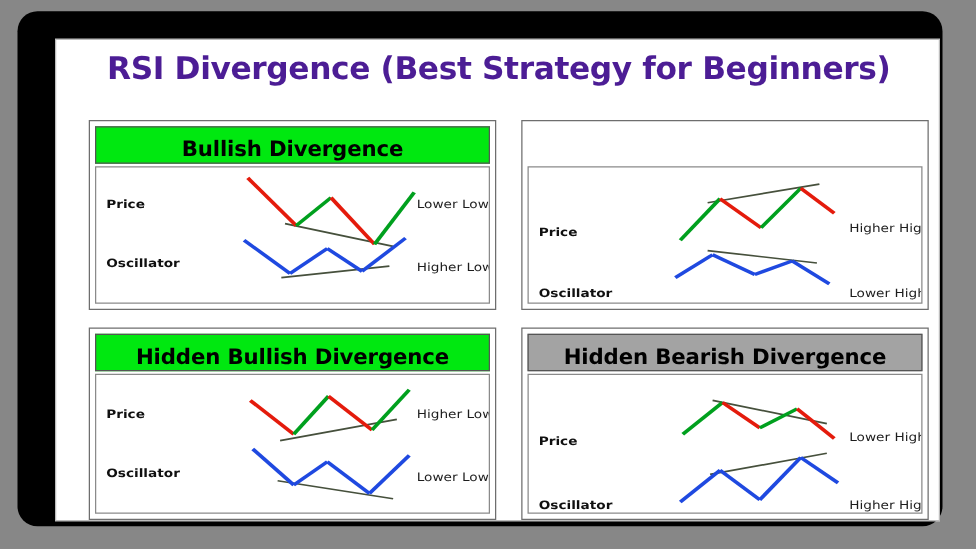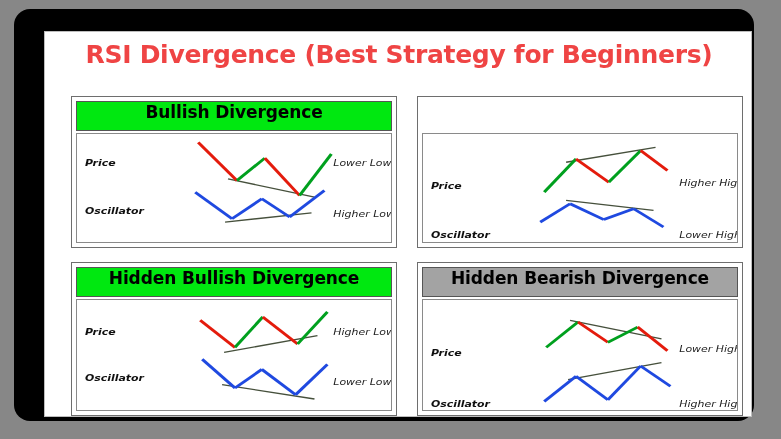--- a/index.html
+++ b/index.html
@@ -46,21 +46,21 @@
   }
 
   .title {
     position: absolute;
     left: 0;
     top: 8px;
     width: 708px;
     text-align: center;
     font-size: 25px;
     font-weight: bold;
-    color: #ef4444;
+    color: #4c1d95;
     letter-spacing: -0.3px;
     white-space: nowrap;
   }
 
   
   .panel {
     position: absolute;
     background: #ffffff;
     border: 1px solid #6e6e6e;
     box-sizing: border-box;
@@ -72,41 +72,40 @@
 
   .panel-header {
     position: absolute;
     left: 4px;
     top: 4px;
     right: 4px;
     height: 30px;
     border: 1px solid #555555;
     box-sizing: border-box;
     display: flex;
-    align-items: flex-start;
+    align-items: flex-end;
     justify-content: center;
   }
   .panel-header span {
     font-size: 17px;
     font-weight: bold;
     color: #000000;
     white-space: nowrap;
     letter-spacing: -0.1px;
   }
 
   .panel-body {
     position: absolute;
     left: 4px;
     top: 36px;
     right: 4px;
     bottom: 4px;
     border: 1px solid #8a8a8a;
     box-sizing: border-box;
     overflow: hidden;
-    font-style: italic;
   }
 
   .panel-body svg {
     display: block;
     width: 100%;
     height: 100%;
   }
 
   .row-label {
     font-family: "DejaVu Sans", sans-serif;

